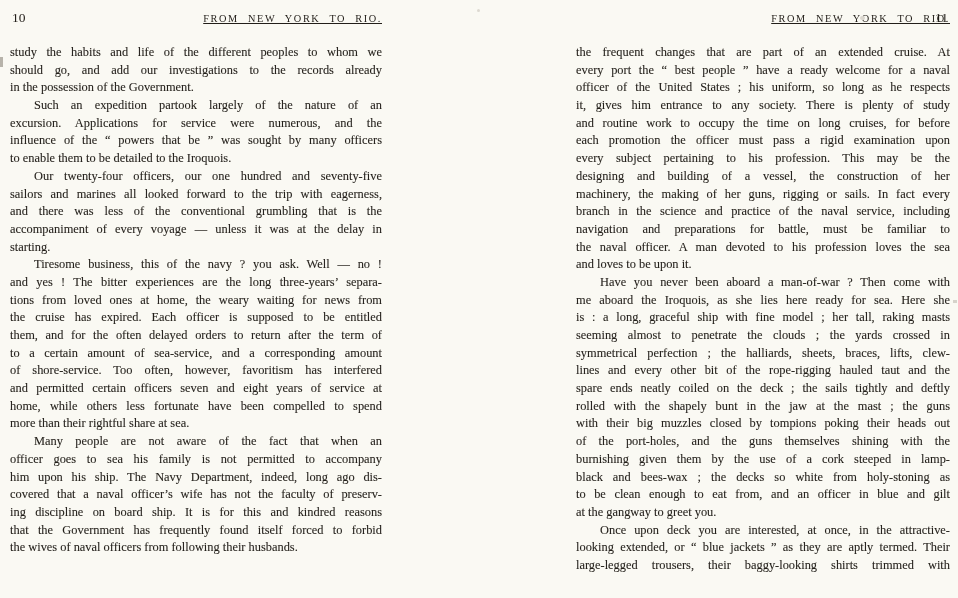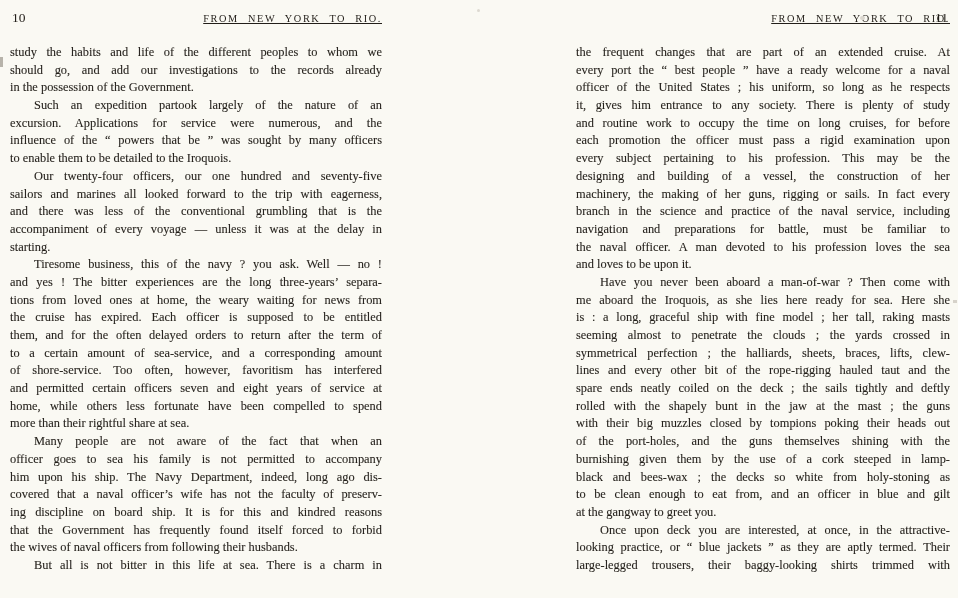--- a/index.html
+++ b/index.html
@@ -93,21 +93,20 @@
         <div class="line">and permitted certain officers seven and eight years of service at</div>
         <div class="line">home, while others less fortunate have been compelled to spend</div>
         <div class="line end">more than their rightful share at sea.</div>
         <div class="line ind">Many people are not aware of the fact that when an</div>
         <div class="line">officer goes to sea his family is not permitted to accompany</div>
         <div class="line">him upon his ship.  The Navy Department, indeed, long ago dis-</div>
         <div class="line">covered that a naval officer’s wife has not the faculty of preserv-</div>
         <div class="line">ing discipline on board ship.  It is for this and kindred reasons</div>
         <div class="line">that the Government has frequently found itself forced to forbid</div>
         <div class="line end">the wives of naval officers from following their husbands.</div>
-        <div class="line ind">But all is not bitter in this life at sea.  There is a charm in</div>
       </div>
   </div>
 
   <div class="page page-right">
     <div class="pagehead">
       <span class="running-title">FROM NEW YORK TO RIO.</span>
       <span class="pagenum at-right">11</span>
     </div>
     <div class="pagebody">
         <div class="line">the frequent changes that are part of an extended cruise.  At</div>
@@ -131,21 +130,21 @@
         <div class="line">lines and every other bit of the rope-rigging hauled taut and the</div>
         <div class="line">spare ends neatly coiled on the deck ; the sails tightly and deftly</div>
         <div class="line">rolled with the shapely bunt in the jaw at the mast ; the guns</div>
         <div class="line">with their big muzzles closed by tompions poking their heads out</div>
         <div class="line">of the port-holes, and the guns themselves shining with the</div>
         <div class="line">burnishing given them by the use of a cork steeped in lamp-</div>
         <div class="line">black and bees-wax ; the decks so white from holy-stoning as</div>
         <div class="line">to be clean enough to eat from, and an officer in blue and gilt</div>
         <div class="line end">at the gangway to greet you.</div>
         <div class="line ind">Once upon deck you are interested, at once, in the attractive-</div>
-        <div class="line">looking practice, or “ blue jackets ” as they are aptly termed.  Their</div>
+        <div class="line">looking extended, or “ blue jackets ” as they are aptly termed.  Their</div>
         <div class="line">large-legged trousers, their baggy-looking shirts trimmed with</div>
       </div>
   </div>
 
   <div class="artifact a1"></div>
   <div class="artifact a2"></div>
   <div class="artifact a3"></div>
   <div class="artifact a4"></div>
 
 </div>

